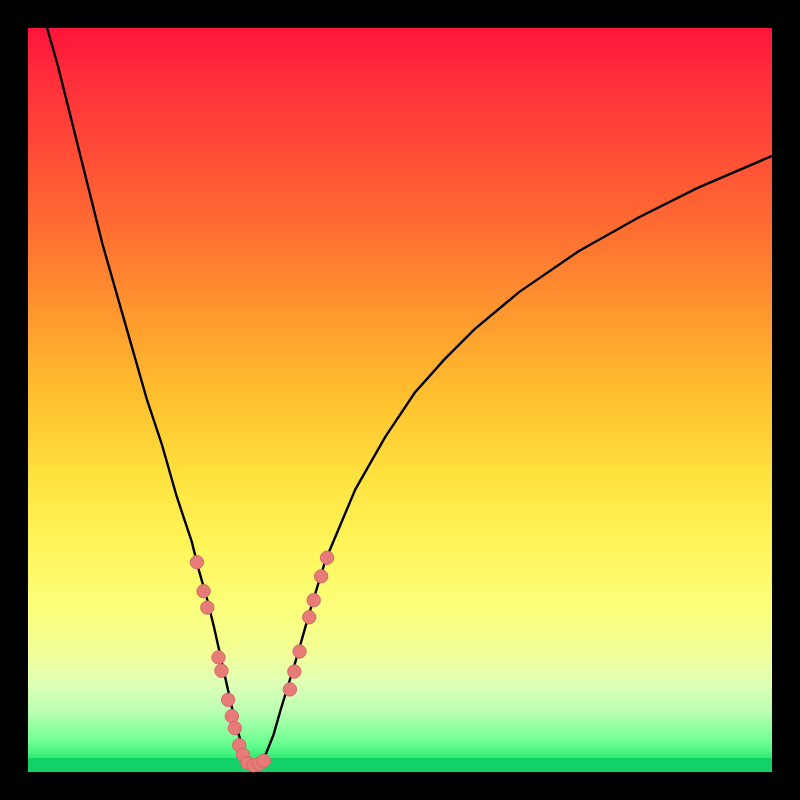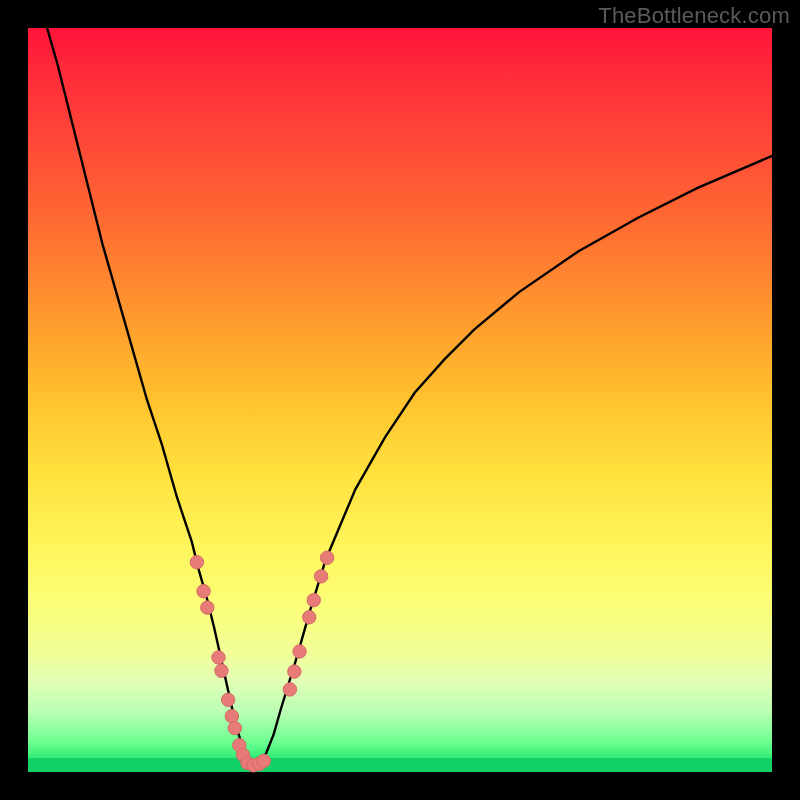--- a/index.html
+++ b/index.html
@@ -66,21 +66,20 @@
     width: 100%;
     bottom: 0;
     height: 14px;
     background: #12d166;
   }
 </style>
 </head>
 <body>
 
 <div class="frame">
-  <div class="watermark">TheBottleneck.com</div>
 
   <div class="plot-area">
     <div class="green-strip"></div>
     <svg class="curve" viewBox="0 0 744 744" preserveAspectRatio="none">
       <path id="curve-path" fill="none" stroke="#000000" stroke-width="2.4" d="M14.88 -14.88 L29.76 37.20 L44.64 96.72 L59.52 156.24 L74.40 215.76 L89.28 267.84 L104.16 319.92 L119.04 372.00 L133.92 416.64 L148.80 468.72 L156.24 491.04 L163.68 513.36 L171.12 543.12 L178.56 569.16 L186.00 598.92 L193.44 632.40 L200.88 665.88 L208.32 699.36 L215.76 721.68 L223.20 734.33 L226.92 736.56 L230.64 735.07 L238.08 725.40 L245.52 706.80 L252.96 680.76 L267.84 632.40 L282.72 580.32 L297.60 531.96 L327.36 461.28 L357.12 409.20 L386.88 364.56 L416.64 331.08 L446.40 301.32 L491.04 264.12 L550.56 223.20 L610.08 189.72 L669.60 159.96 L744.00 127.97 "></path>
       <g id="marker-layer">
           <circle cx="168.89" cy="534.19" r="6.70" fill="#e77b78" stroke="#d46a67" stroke-width="1"></circle>
           <circle cx="175.58" cy="563.21" r="6.70" fill="#e77b78" stroke="#d46a67" stroke-width="1"></circle>
           <circle cx="179.30" cy="579.58" r="6.70" fill="#e77b78" stroke="#d46a67" stroke-width="1"></circle>
           <circle cx="190.46" cy="629.42" r="6.70" fill="#e77b78" stroke="#d46a67" stroke-width="1"></circle>

